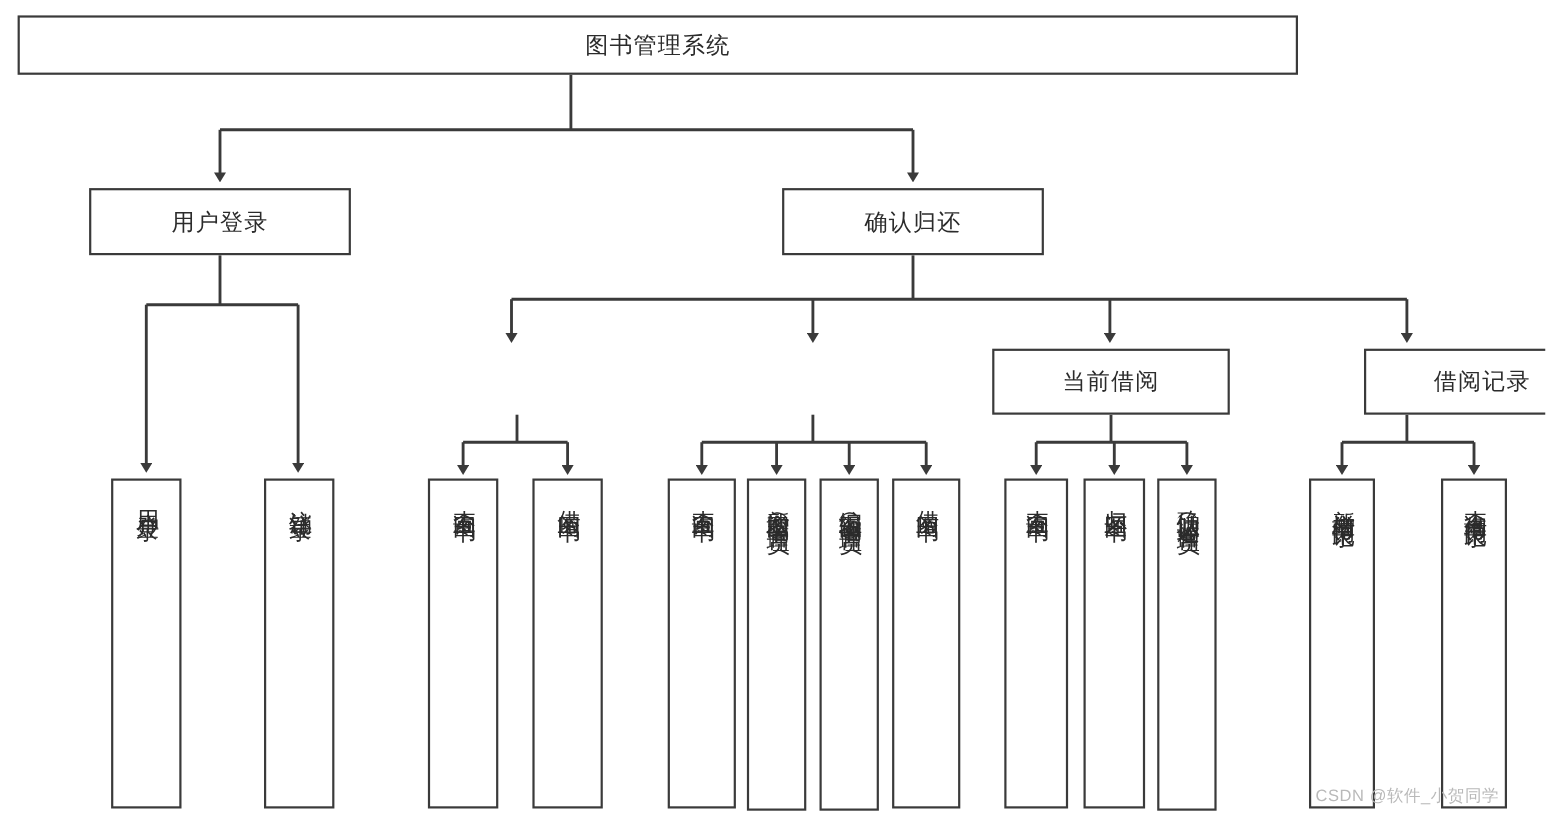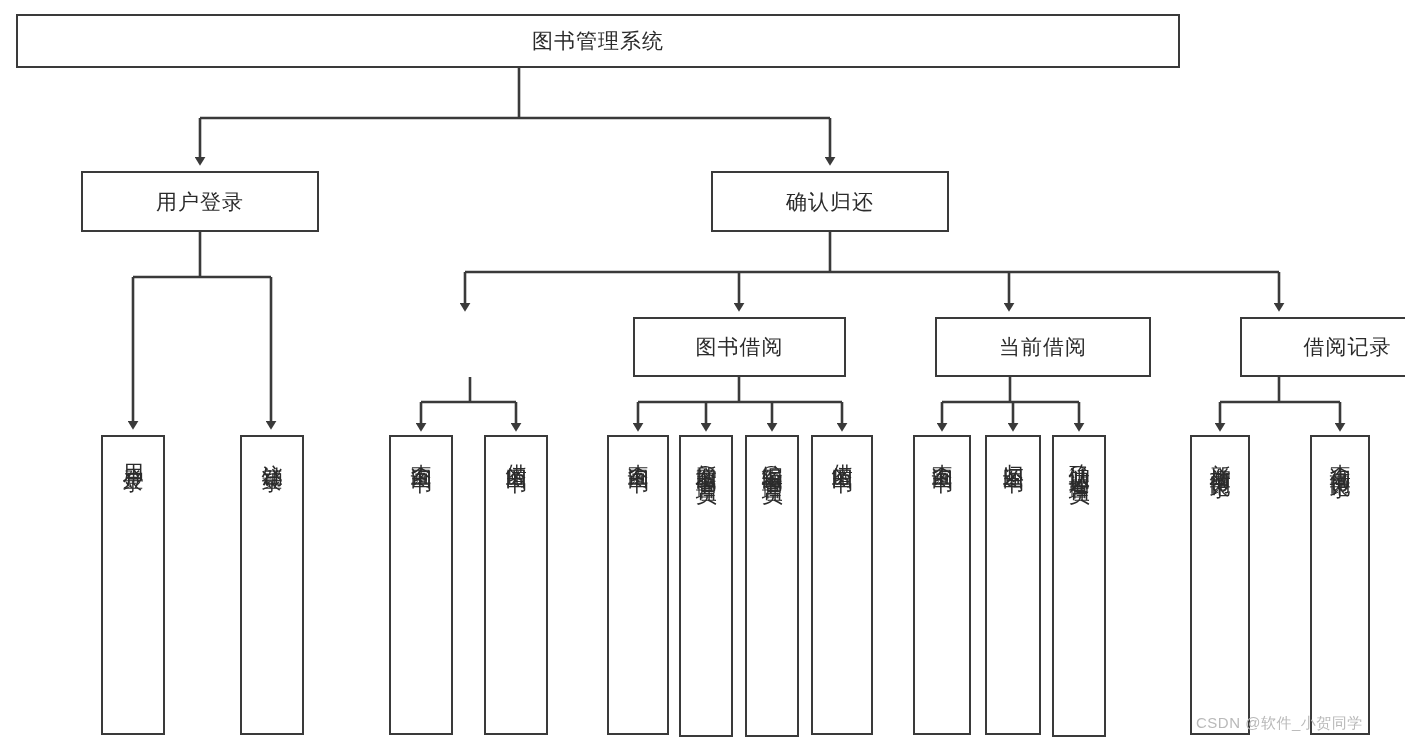--- a/index.html
+++ b/index.html
@@ -118,24 +118,21 @@
     <span>图书管理系统</span>
   </div>
 
   <div class="node horiz" style="left:81px; top:171px; width:238px; height:61px;">
     <span>用户登录</span>
   </div>
   <div class="node horiz" style="left:711px; top:171px; width:238px; height:61px;">
     <span>确认归还</span>
   </div>
 
-  <div class="node horiz" style="left:633px; top:317px; width:213px; height:60px;">
-    <span>图书借阅</span>
-  </div>
-  <div class="node horiz" style="left:935px; top:317px; width:216px; height:60px;">
+  <div class="node horiz" style="left:902px; top:317px; width:216px; height:60px;">
     <span>当前借阅</span>
   </div>
   <div class="node horiz" style="left:1240px; top:317px; width:215px; height:60px;">
     <span>借阅记录</span>
   </div>
 
   <div class="node vert" style="left:101px; top:435px; width:64px; height:300px;">
     <span class="vlabel">用户登录</span>
   </div>
   <div class="node vert" style="left:240px; top:435px; width:64px; height:300px;">

